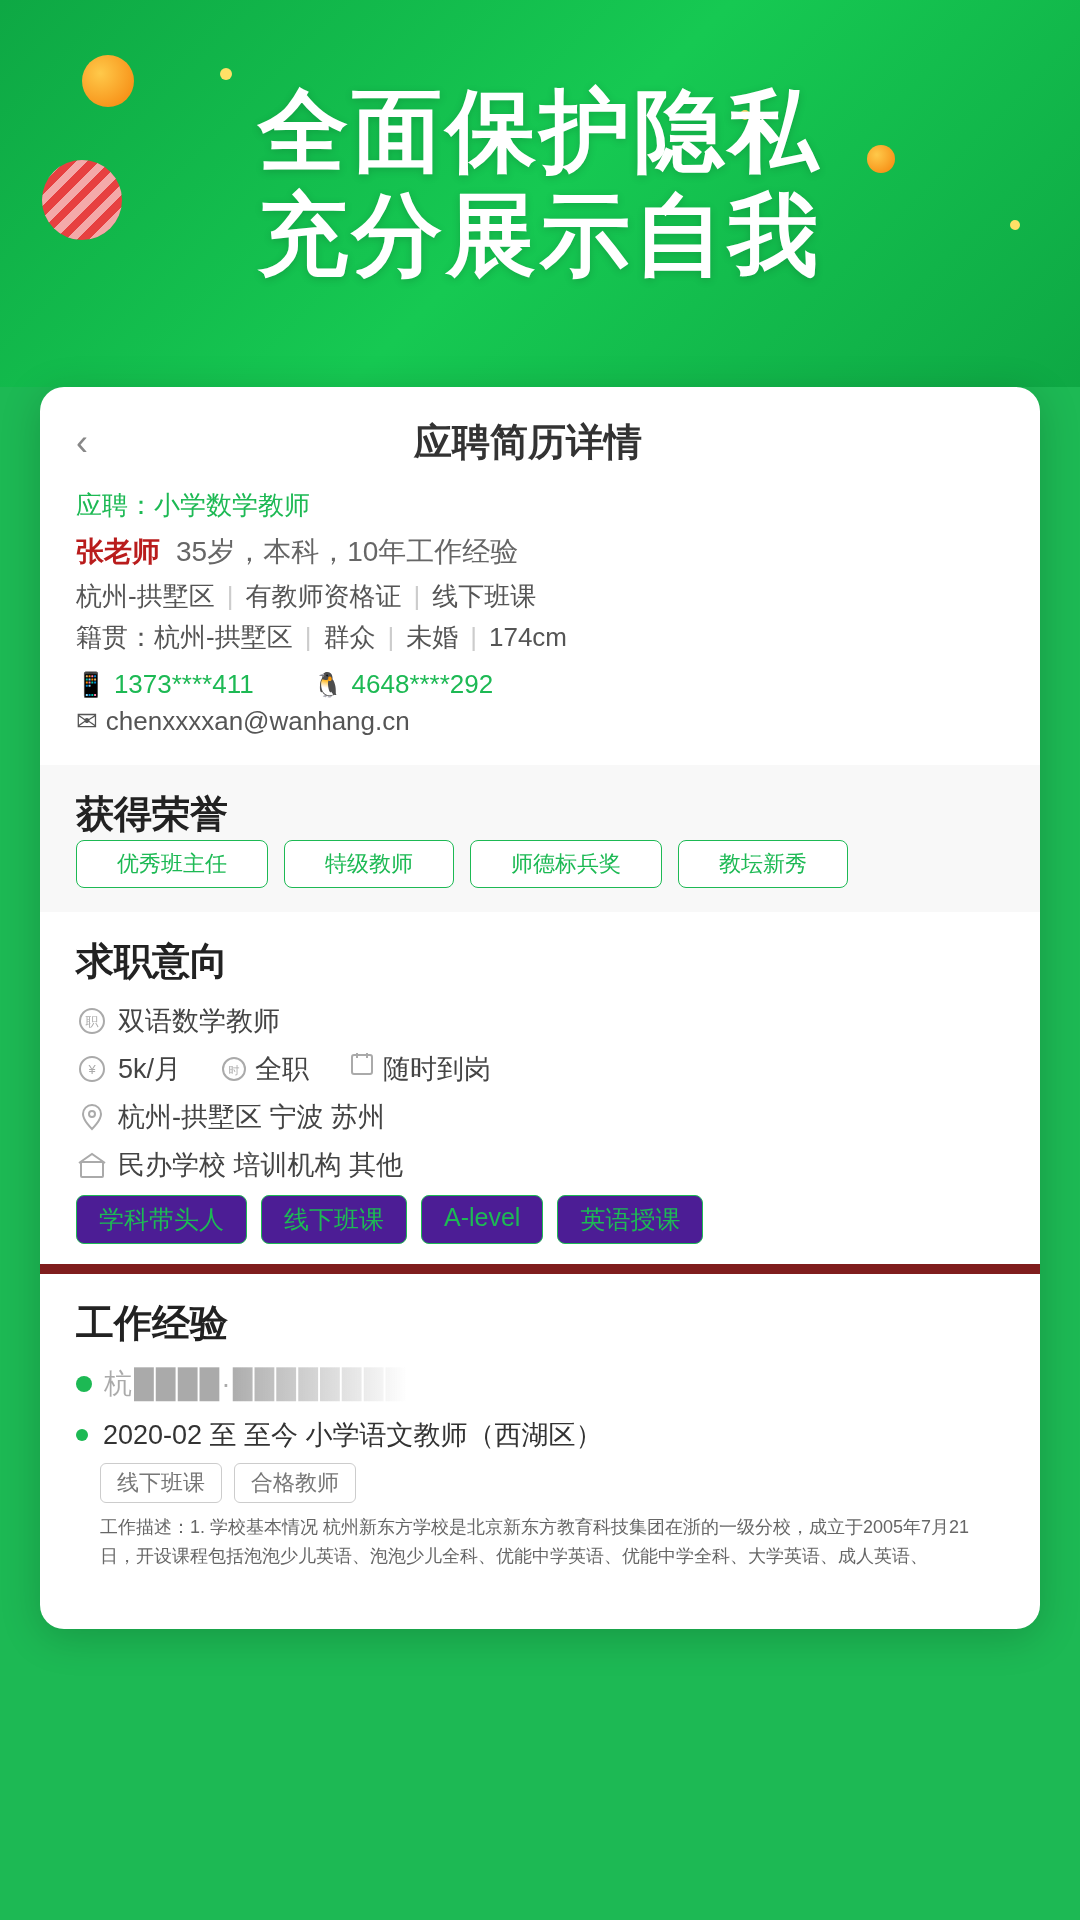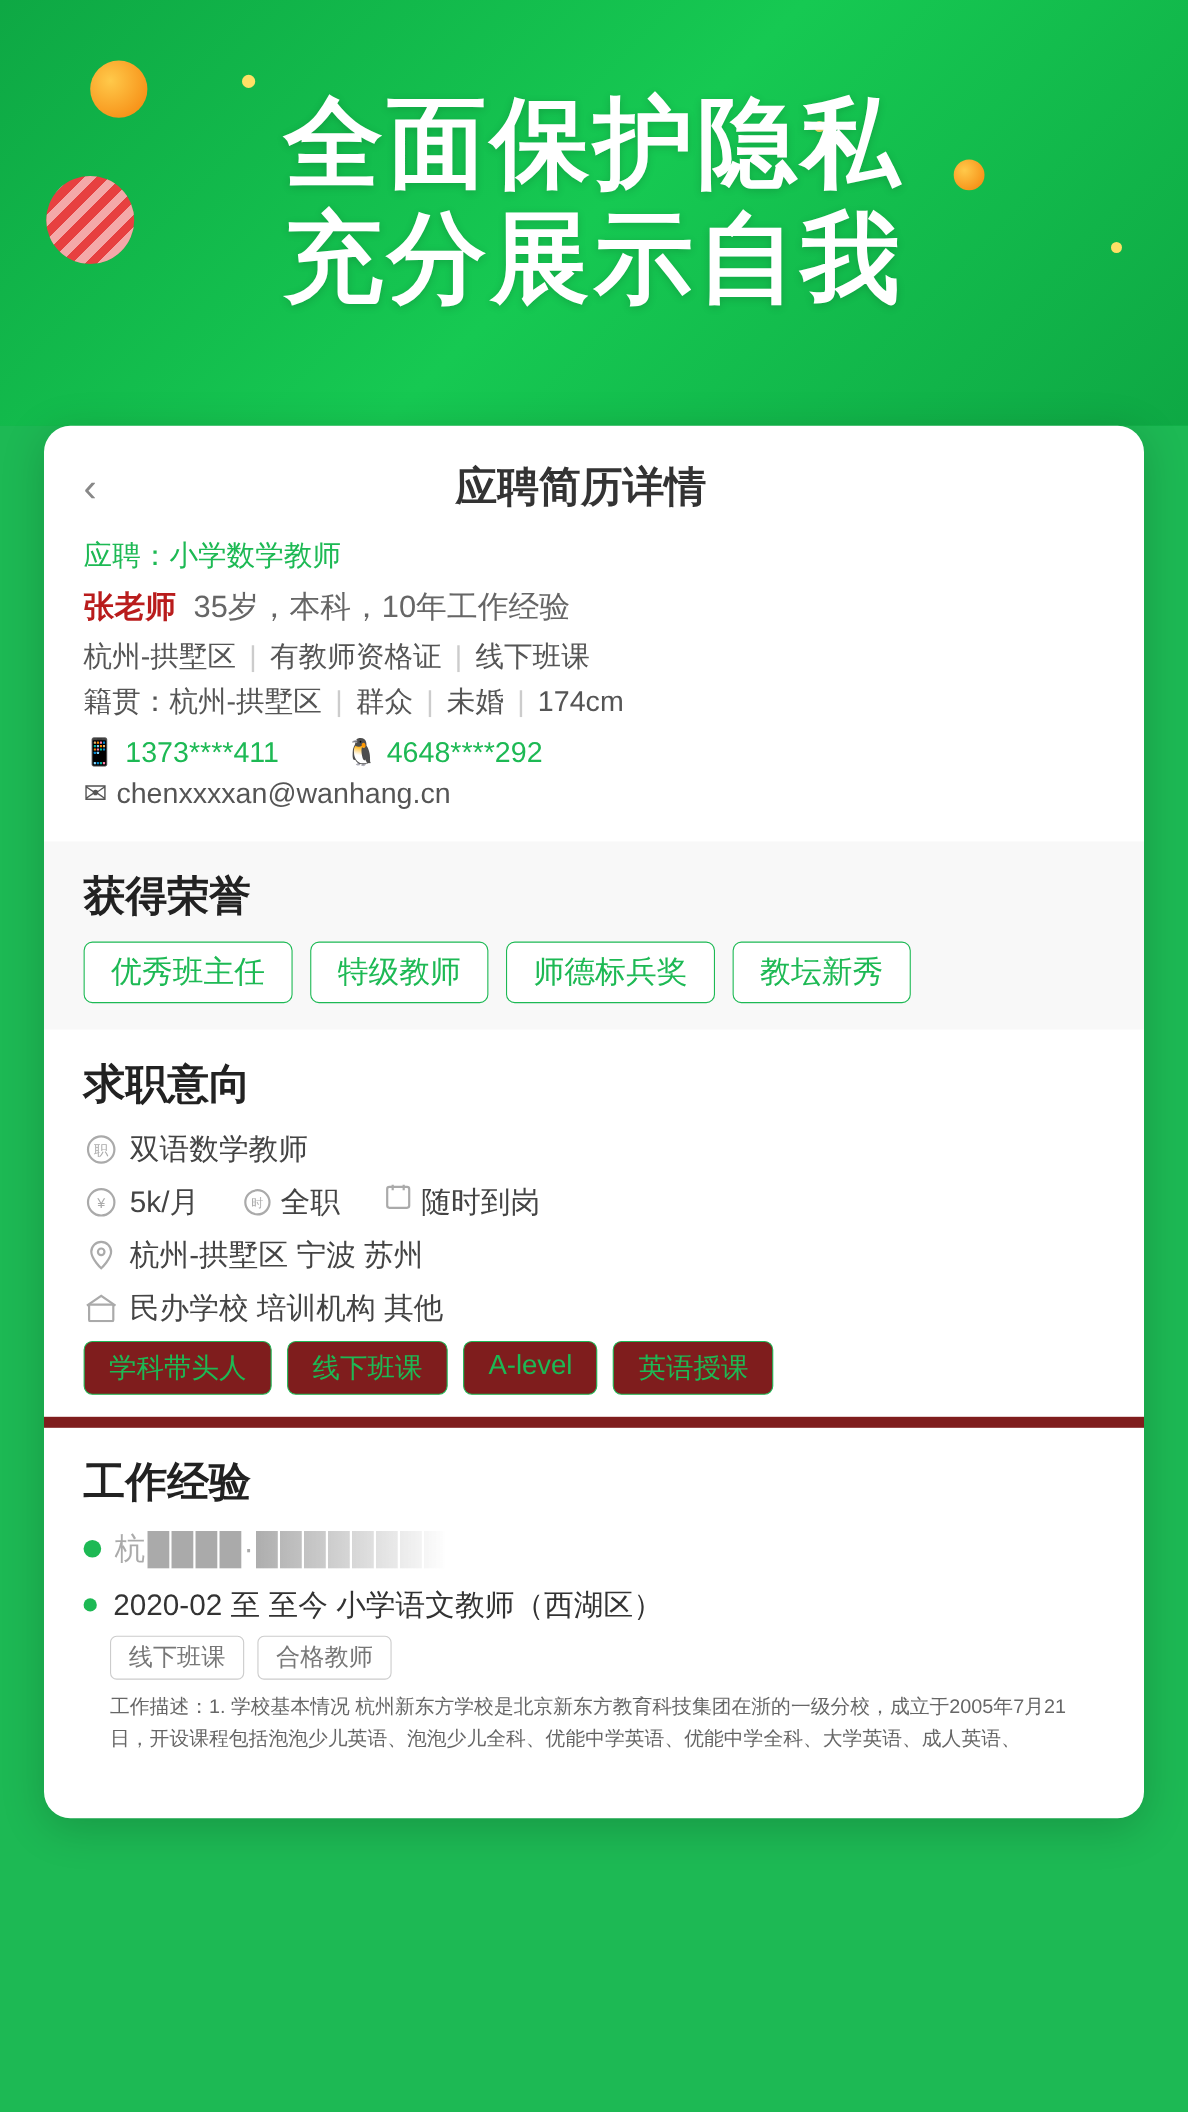--- a/index.html
+++ b/index.html
@@ -169,33 +169,32 @@
     
     .honors-section {
       background: #f8f8f8;
       padding: 24px 36px;
       margin-top: 4px;
     }
     .section-title {
       font-size: 38px;
       font-weight: 700;
       color: #222;
-      margin-bottom: 16px;
     }
     .tags-row {
       display: flex;
       flex-wrap: wrap;
       gap: 16px;
     }
     .tag {
       border: 1.5px solid #1db954;
       color: #1db954;
       border-radius: 8px;
-      padding: 8px 24px;
-      font-size: 28px;
+      padding: 8px 40px;
+      font-size: 22px;
       background: #fff;
     }
     .tag-green {
       border-color: #1db954;
       color: #1db954;
     }
 
     
     .tabs-section {
       border-top: 1px solid #eee;
@@ -256,21 +255,21 @@
       gap: 14px;
       margin-top: 6px;
       margin-bottom: 20px;
     }
     .work-tag {
       border: 1.5px solid #1db954;
       color: #1db954;
       border-radius: 8px;
       padding: 7px 22px;
       font-size: 25px;
-      background: #7f1d1d;
+      background: #4c1d95;
     }
 
     
     .work-section {
       padding: 24px 36px;
       border-top: 10px solid #7f1d1d;
     }
     .company-name-row {
       display: flex;
       align-items: center;

